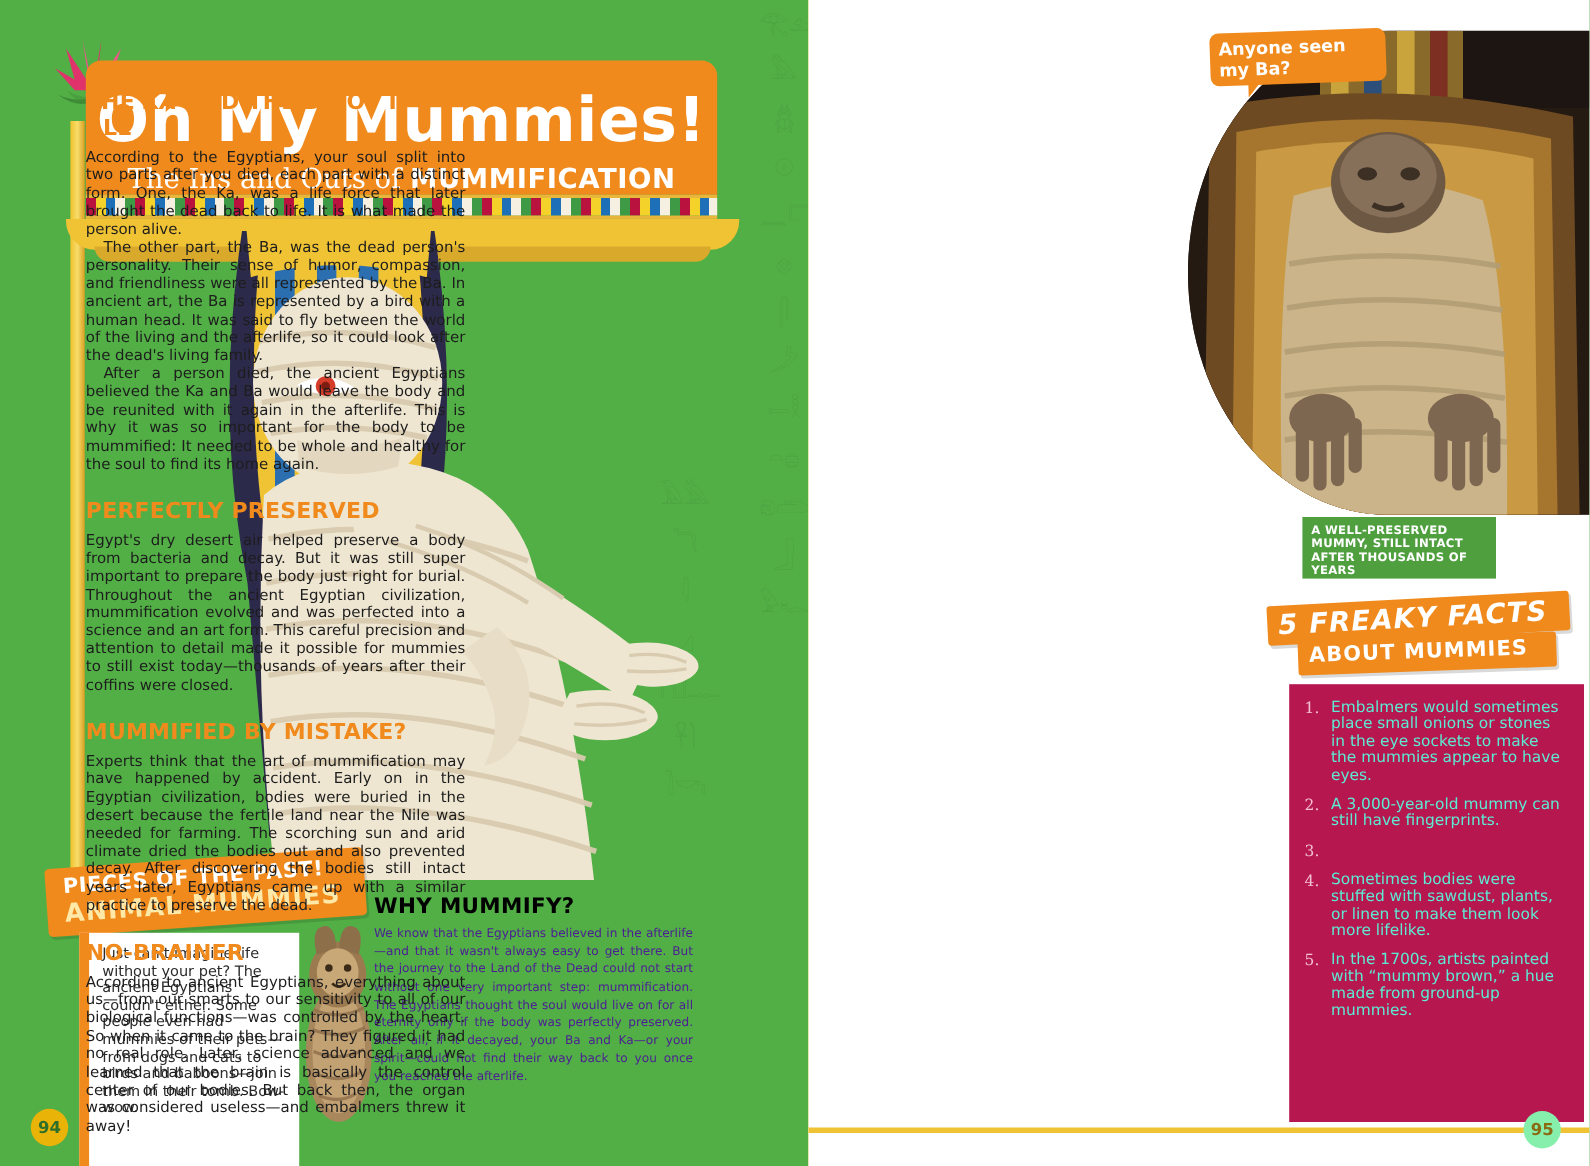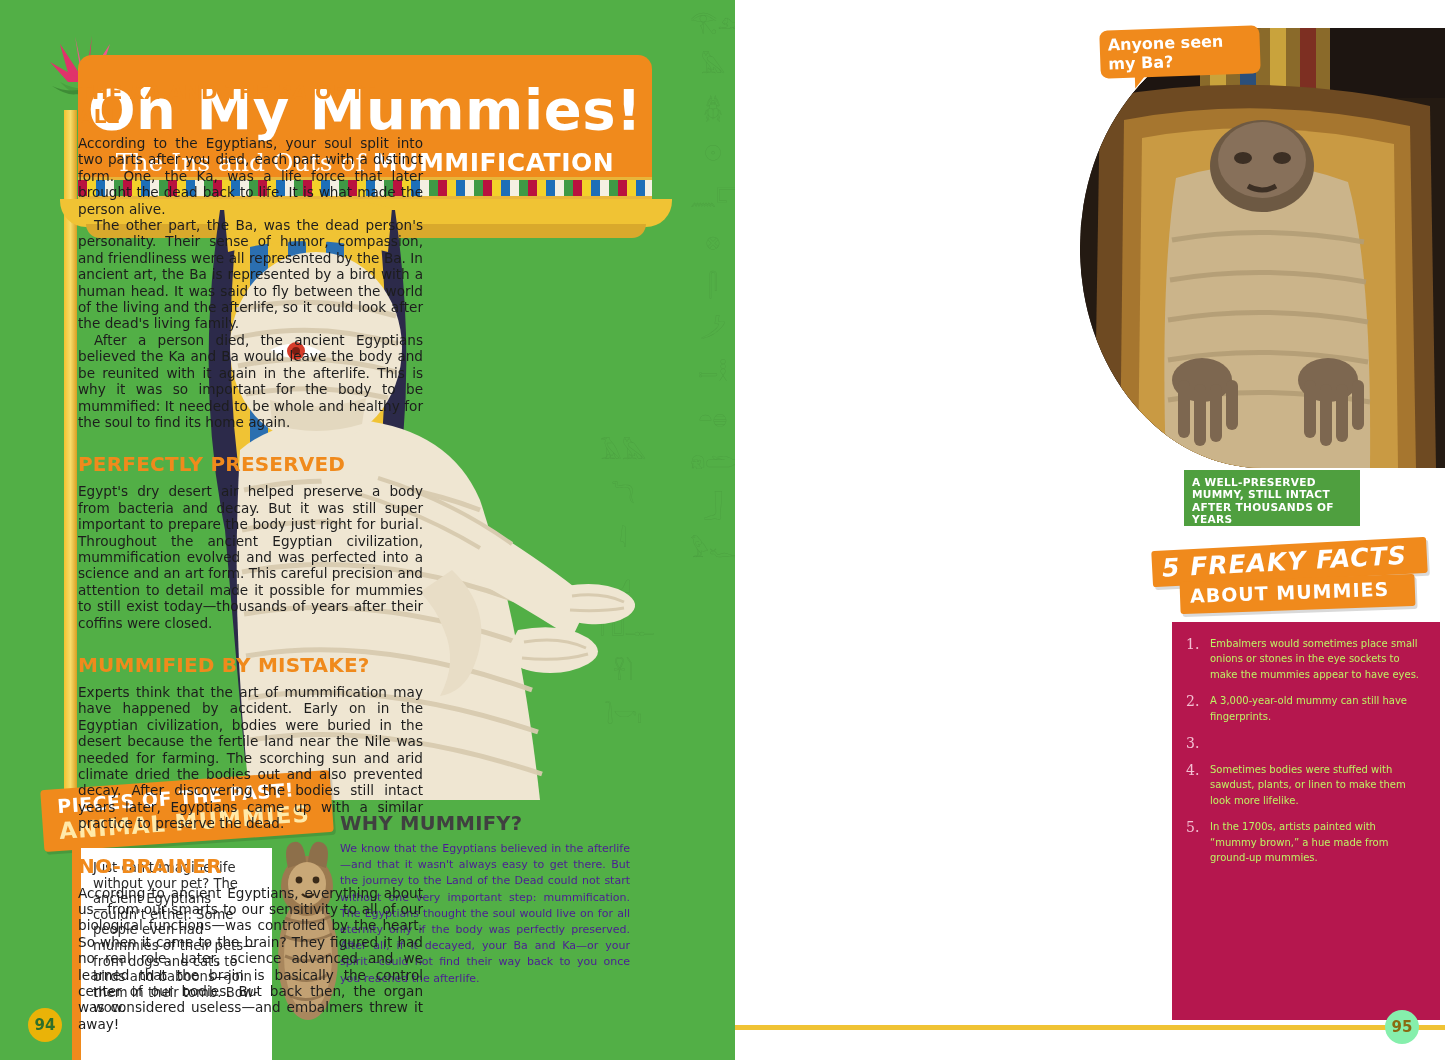--- a/index.html
+++ b/index.html
@@ -106,21 +106,21 @@
     font-size:13.2px; line-height:15.6px; color:#2b2b2b;
   }
   .animal-mummy {
     position:absolute; left:252px; top:838px; width:110px; height:190px;
   }
 
   
   .why-col { position:absolute; left:340px; top:812px; width:290px; }
   .why-head {
     font-family:"DejaVu Sans", sans-serif; font-weight:bold;
-    color:#404040; font-size:19.5px; letter-spacing:.3px; margin-bottom:6px;
+    color:#000000; font-size:19.5px; letter-spacing:.3px; margin-bottom:6px;
   }
   .why-col p {
     margin:0; font-family:"DejaVu Sans", sans-serif;
     font-size:11px; line-height:16.2px; color:#4c1d95; text-align:justify;
   }
 
   .page-num-left {
     position:absolute; left:28px; bottom:18px;
     width:34px; height:34px; border-radius:50%;
     background:#eab308; color:#2f6f2a; font-weight:bold;
@@ -206,22 +206,22 @@
   .ff-box {
     position:absolute; left:1172px; top:622px; width:268px; height:398px;
     background:#b5174e; color:#ffffff; padding:14px 16px 10px 14px;
   }
   .ff-item { display:flex; margin-bottom:11px; }
   .ff-num {
     width:24px; flex:0 0 24px; color:#f3c0d2;
     font-family:"DejaVu Serif", serif; font-size:14px; text-align:left;
   }
   .ff-text {
-    font-family:"DejaVu Sans", sans-serif; font-size:10px;
-    line-height:15.4px; color:#bef264;
+    font-family:"DejaVu Sans", sans-serif; font-size:14px;
+    line-height:15.4px; color:#5eead4;
   }
   .page-num-right {
     position:absolute; right:26px; bottom:16px;
     width:34px; height:34px; border-radius:50%;
     background:#86efac; color:#8a6a12; font-weight:bold;
     font-family:"DejaVu Sans", sans-serif; font-size:15px;
     display:flex; align-items:center; justify-content:center;
   }
 </style>
 </head>

